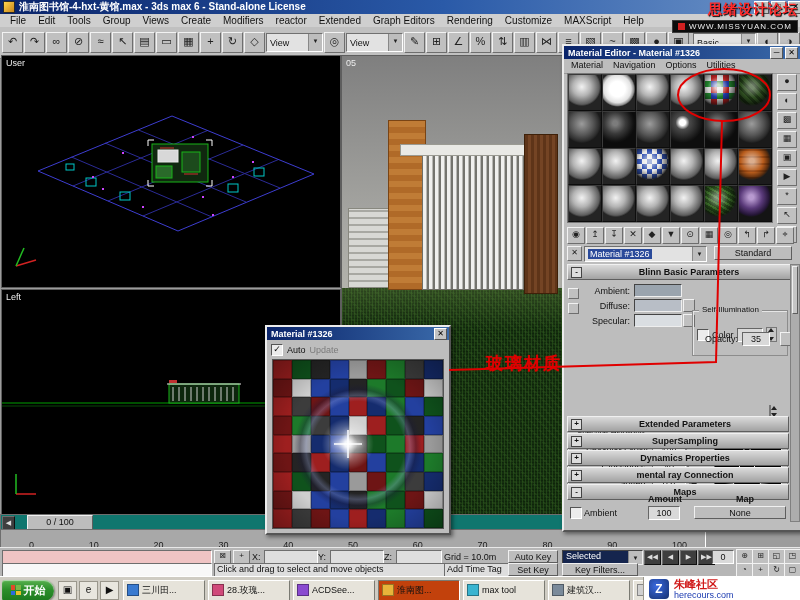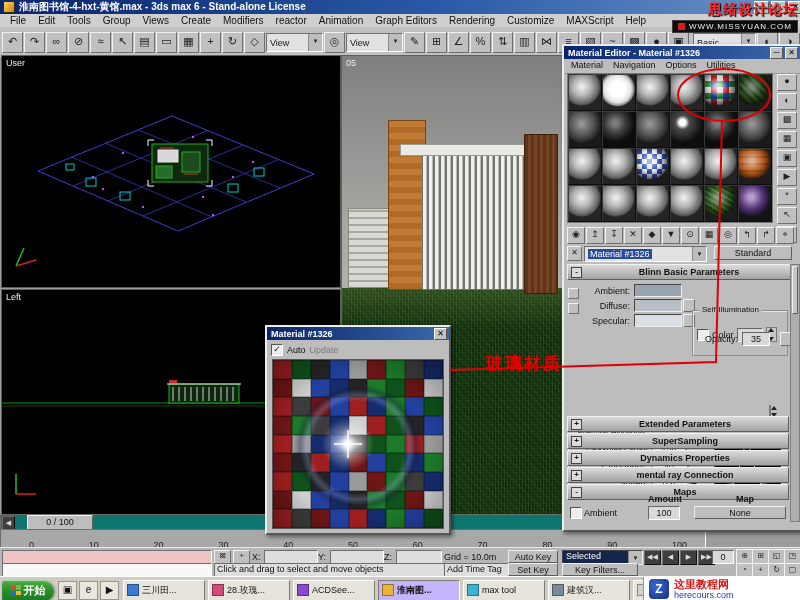--- a/index.html
+++ b/index.html
@@ -95,21 +95,21 @@
   .selected-dd{background:#15254e;color:#fff;border:1px solid;border-color:#444 #eee #eee #444;font-size:9px;display:flex;padding-left:3px;overflow:hidden}
   .navgrid{display:grid;grid-template-columns:repeat(4,15px);grid-auto-rows:13px;gap:1px}
   .navgrid .tb-btn{width:15px;height:13px;font-size:8px;line-height:11px}
   
   .taskbar{background:#cfccc3;border-top:1px solid #fff;display:flex;align-items:center;padding:1px 2px;gap:4px}
   .startbtn{height:21px;width:52px;background:linear-gradient(#58b24f,#2c8f2b 45%,#1c7a1e);border-radius:3px 10px 10px 3px;color:#fff;font-weight:bold;font-size:11px;display:flex;align-items:center;justify-content:center;gap:3px;box-shadow:inset 0 1px 1px rgba(255,255,255,.55),1px 1px 2px rgba(0,0,0,.4);flex:none}
   .flag{width:10px;height:10px;display:grid;grid-template-columns:1fr 1fr;gap:1px;flex:none}
   .flag i{display:block}
   .qicon{width:17px;height:17px;background:#e8e6de;border:1px solid #9a978c;font-size:10px;line-height:15px;text-align:center;flex:none}
   .task{width:74px;height:19px;background:#e6e3da;display:flex;align-items:center;gap:3px;padding:0 3px;font-size:9px;border:1px solid;border-color:#fff #7a7a72 #7a7a72 #fff;overflow:hidden;white-space:nowrap;flex:none}
-  .task.active{background:#c4b5fd;border-color:#7a7a72 #fff #fff #7a7a72;font-weight:bold}
+  .task.active{background:#c2410c;border-color:#7a7a72 #fff #fff #7a7a72;font-weight:normal}
   .ticon{width:10px;height:10px;flex:none;border:1px solid rgba(0,0,0,.35)}
   .banner{background:#fff;display:flex;align-items:center;gap:5px;padding:0 5px;border-left:1px solid #9a978c}
   .banner-logo{width:20px;height:20px;background:radial-gradient(circle at 38% 36%,#3a6ae0,#16306e);border-radius:4px;color:#fff;font-weight:bold;font-size:12px;line-height:20px;text-align:center;flex:none}
   .banner-title{color:#d01818;font-weight:bold;font-size:11px;line-height:12px;white-space:nowrap}
   .banner-site{color:#1a3ab0;font-size:9px;line-height:10px;white-space:nowrap}
   
   .forum{display:flex;flex-direction:column;align-items:flex-end;gap:1px}
   .forum-l1{color:#ff2a2a;font-weight:bold;font-size:14px;text-shadow:1px 1px 1px #000;letter-spacing:1px}
   .forum-l2{background:#0c0c0c;color:#ededed;font-size:8px;letter-spacing:1px;padding:1px 5px;display:flex;align-items:center;gap:4px;border:1px solid #3a3a3a}
   .forum-sq{width:7px;height:7px;background:#d02020;flex:none}
@@ -146,21 +146,21 @@
   <div class="menubar abs" style="left:0;top:14px;width:800px">
 
   <span class="menu-item">File</span>
       <span class="menu-item">Edit</span>
       <span class="menu-item">Tools</span>
       <span class="menu-item">Group</span>
       <span class="menu-item">Views</span>
       <span class="menu-item">Create</span>
       <span class="menu-item">Modifiers</span>
       <span class="menu-item">reactor</span>
-      <span class="menu-item">Animation</span>
+      <span class="menu-item">Extended</span>
       <span class="menu-item">Graph Editors</span>
       <span class="menu-item">Rendering</span>
       <span class="menu-item">Customize</span>
       <span class="menu-item">MAXScript</span>
       <span class="menu-item">Help</span>
     </div>
 
   <div class="toolbar abs" style="left:0;top:27px;width:800px">
     <span class="tb-seg">
 
@@ -408,21 +408,21 @@
         </span>
 
         <span class="task">
           <span class="ticon" style="background: rgb(208, 208, 208);"></span>
           <span>教材4...</span>
         </span>
       </span>
     <span class="banner abs" style="right:0;top:0;width:150px;height:24px">
       <span class="banner-logo">Z</span>
       <span style="display:flex;flex-direction:column">
-        <span class="banner-title">这里教程网</span>
+        <span class="banner-title">朱峰社区</span>
         <span class="banner-site">herecours.com</span>
       </span>
     </span>
   </div>
 
   <div class="window abs" style="left:562px;top:44px;width:236px;height:484px;z-index:10">
     <div class="wtitle">
       <span>Material Editor - Material #1326</span>
       <span class="winbtns">
         <span class="winbtn">─</span>

